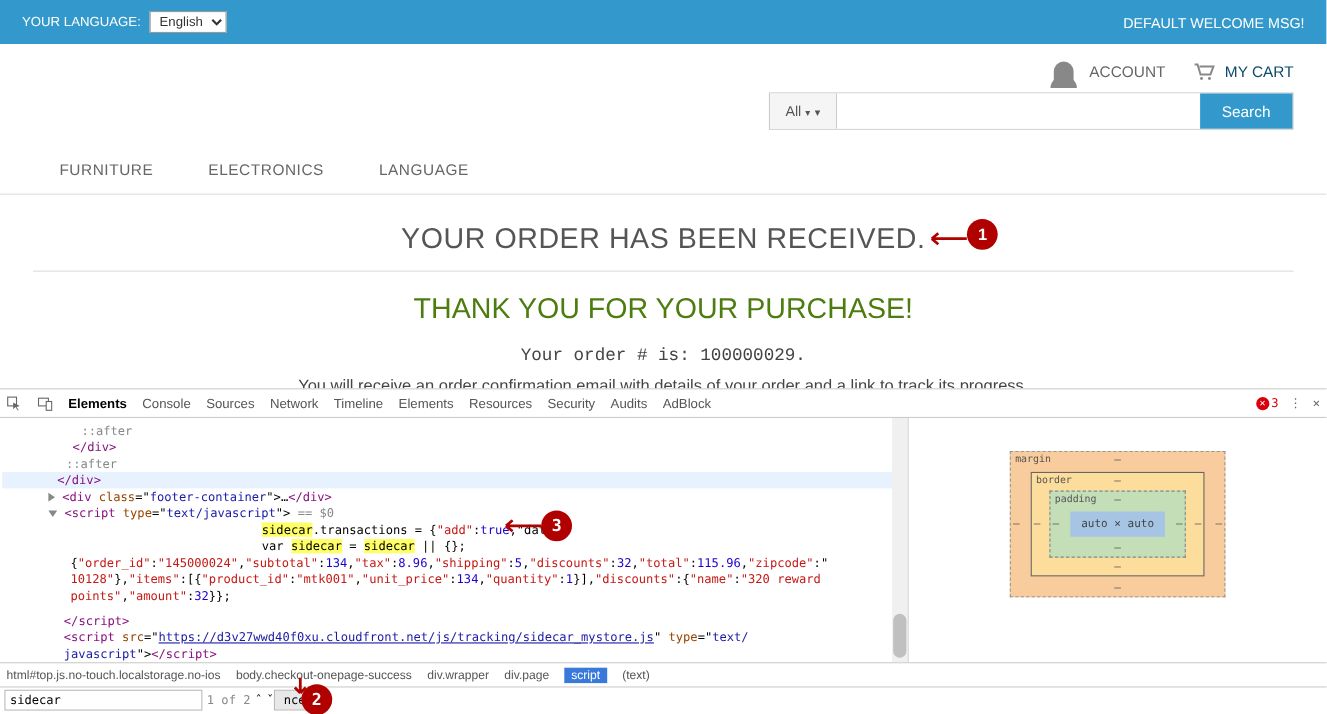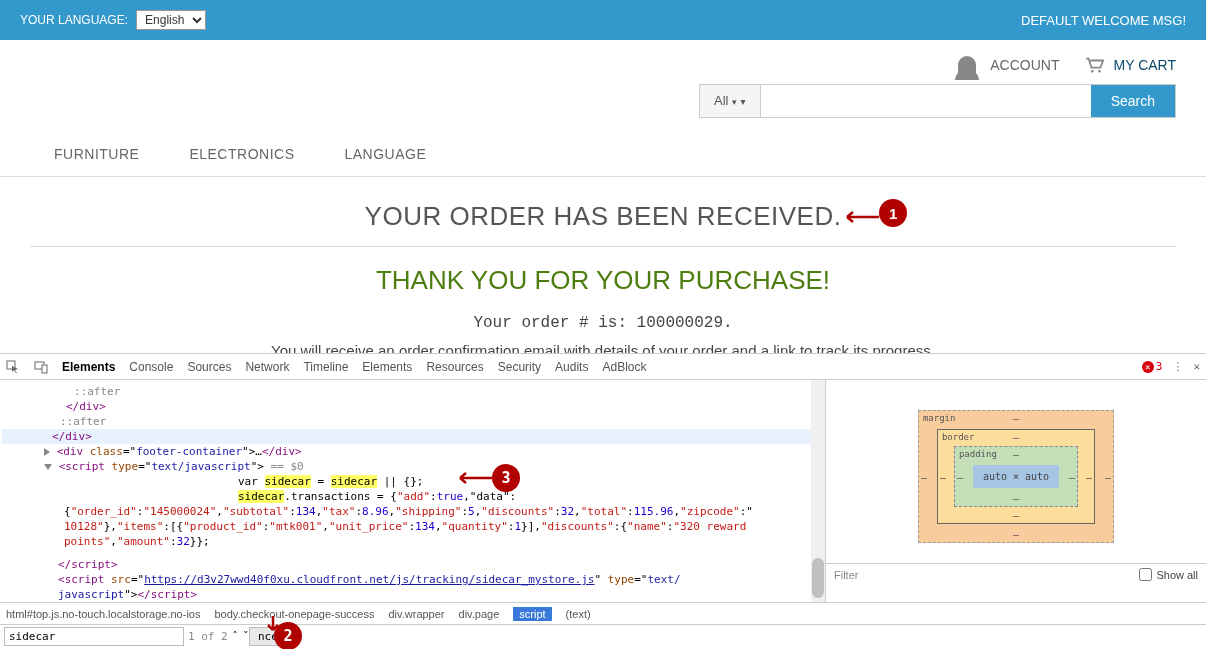--- a/index.html
+++ b/index.html
@@ -214,22 +214,22 @@
   </div>
 
   <div class="dt-body">
     <div class="dt-elements">
       <div class="code" style="padding-left:72px;"><span class="c-gray">::after</span></div>
       <div class="code" style="padding-left:64px;"><span class="c-tag">&lt;/</span><span class="c-tag">div</span><span class="c-tag">&gt;</span></div>
       <div class="code" style="padding-left:58px;"><span class="c-gray">::after</span></div>
       <div class="code highlight-row" style="padding-left:50px;"><span class="c-tag">&lt;/</span><span class="c-tag">div</span><span class="c-tag">&gt;</span></div>
       <div class="code" style="padding-left:42px;"><span class="triangle"></span> <span class="c-tag">&lt;</span><span class="c-tag">div</span><span class="c-attr"> class</span><span>="</span><span class="c-val">footer-container</span><span>"&gt;</span><span>…</span><span class="c-tag">&lt;/</span><span class="c-tag">div</span><span class="c-tag">&gt;</span></div>
       <div class="code" style="padding-left:42px;"><span class="triangle-down"></span> <span class="c-tag">&lt;</span><span class="c-tag">script</span><span class="c-attr"> type</span><span>="</span><span class="c-val">text/javascript</span><span>"&gt;</span><span class="selected-eq"> == $0</span></div>
+      <div class="code" style="padding-left:236px;"><span class="hl">sidecar</span><span>.transactions = {</span><span class="c-str">"add"</span><span>:</span><span class="c-bool">true</span><span>,"data":</span></div>
       <div class="code" style="padding-left:236px;"><span>var </span><span class="hl">sidecar</span><span> = </span><span class="hl">sidecar</span><span> || {};</span></div>
-      <div class="code" style="padding-left:236px;"><span class="hl">sidecar</span><span>.transactions = {</span><span class="c-str">"add"</span><span>:</span><span class="c-bool">true</span><span>,"data":</span></div>
       <div class="code" style="padding-left:62px;"><span>{</span><span class="c-str">"order_id"</span><span>:</span><span class="c-str">"145000024"</span><span>,</span><span class="c-str">"subtotal"</span><span>:</span><span class="c-num">134</span><span>,</span><span class="c-str">"tax"</span><span>:</span><span class="c-num">8.96</span><span>,</span><span class="c-str">"shipping"</span><span>:</span><span class="c-num">5</span><span>,</span><span class="c-str">"discounts"</span><span>:</span><span class="c-num">32</span><span>,</span><span class="c-str">"total"</span><span>:</span><span class="c-num">115.96</span><span>,</span><span class="c-str">"zipcode"</span><span>:"</span></div>
       <div class="code" style="padding-left:62px;"><span class="c-str">10128"</span><span>},</span><span class="c-str">"items"</span><span>:[{</span><span class="c-str">"product_id"</span><span>:</span><span class="c-str">"mtk001"</span><span>,</span><span class="c-str">"unit_price"</span><span>:</span><span class="c-num">134</span><span>,</span><span class="c-str">"quantity"</span><span>:</span><span class="c-num">1</span><span>}],</span><span class="c-str">"discounts"</span><span>:{</span><span class="c-str">"name"</span><span>:</span><span class="c-str">"320 reward </span></div>
       <div class="code" style="padding-left:62px;"><span class="c-str">points"</span><span>,</span><span class="c-str">"amount"</span><span>:</span><span class="c-num">32</span><span>}};</span></div>
       <div class="code" style="padding-left:56px; margin-top:8px;"><span class="c-tag">&lt;/</span><span class="c-tag">script</span><span class="c-tag">&gt;</span></div>
       <div class="code" style="padding-left:56px;"><span class="c-tag">&lt;</span><span class="c-tag">script</span><span class="c-attr"> src</span><span>="</span><span class="c-val" style="text-decoration:underline">https://d3v27wwd40f0xu.cloudfront.net/js/tracking/sidecar_mystore.js</span><span>" </span><span class="c-attr">type</span><span>="</span><span class="c-val">text/</span></div>
       <div class="code" style="padding-left:56px;"><span class="c-val">javascript</span><span>"&gt;</span><span class="c-tag">&lt;/</span><span class="c-tag">script</span><span class="c-tag">&gt;</span></div>
 
       <div class="dt-elements-scroll">
           <div class="dt-elements-thumb"></div>
         </div>
@@ -260,27 +260,20 @@
               <span class="bm-label">padding</span>
               <span class="bm-dash bm-top">–</span>
               <span class="bm-dash bm-bottom">–</span>
               <span class="bm-dash bm-left">–</span>
               <span class="bm-dash bm-right">–</span>
               <div class="bm-content">auto × auto</div>
             </div>
           </div>
         </div>
       </div>
-      <div class="filter-row">
-        <span>Filter</span>
-        <span class="showall">
-            <input type="checkbox" style="">
-            <span>Show all</span>
-          </span>
-      </div>
 
     </div>
   </div>
 
   <div class="dt-breadcrumb">
     <span>html#top.js.no-touch.localstorage.no-ios</span>
     <span>body.checkout-onepage-success</span>
     <span>div.wrapper</span>
     <span>div.page</span>
     <span class="bc-item-active">script</span>

